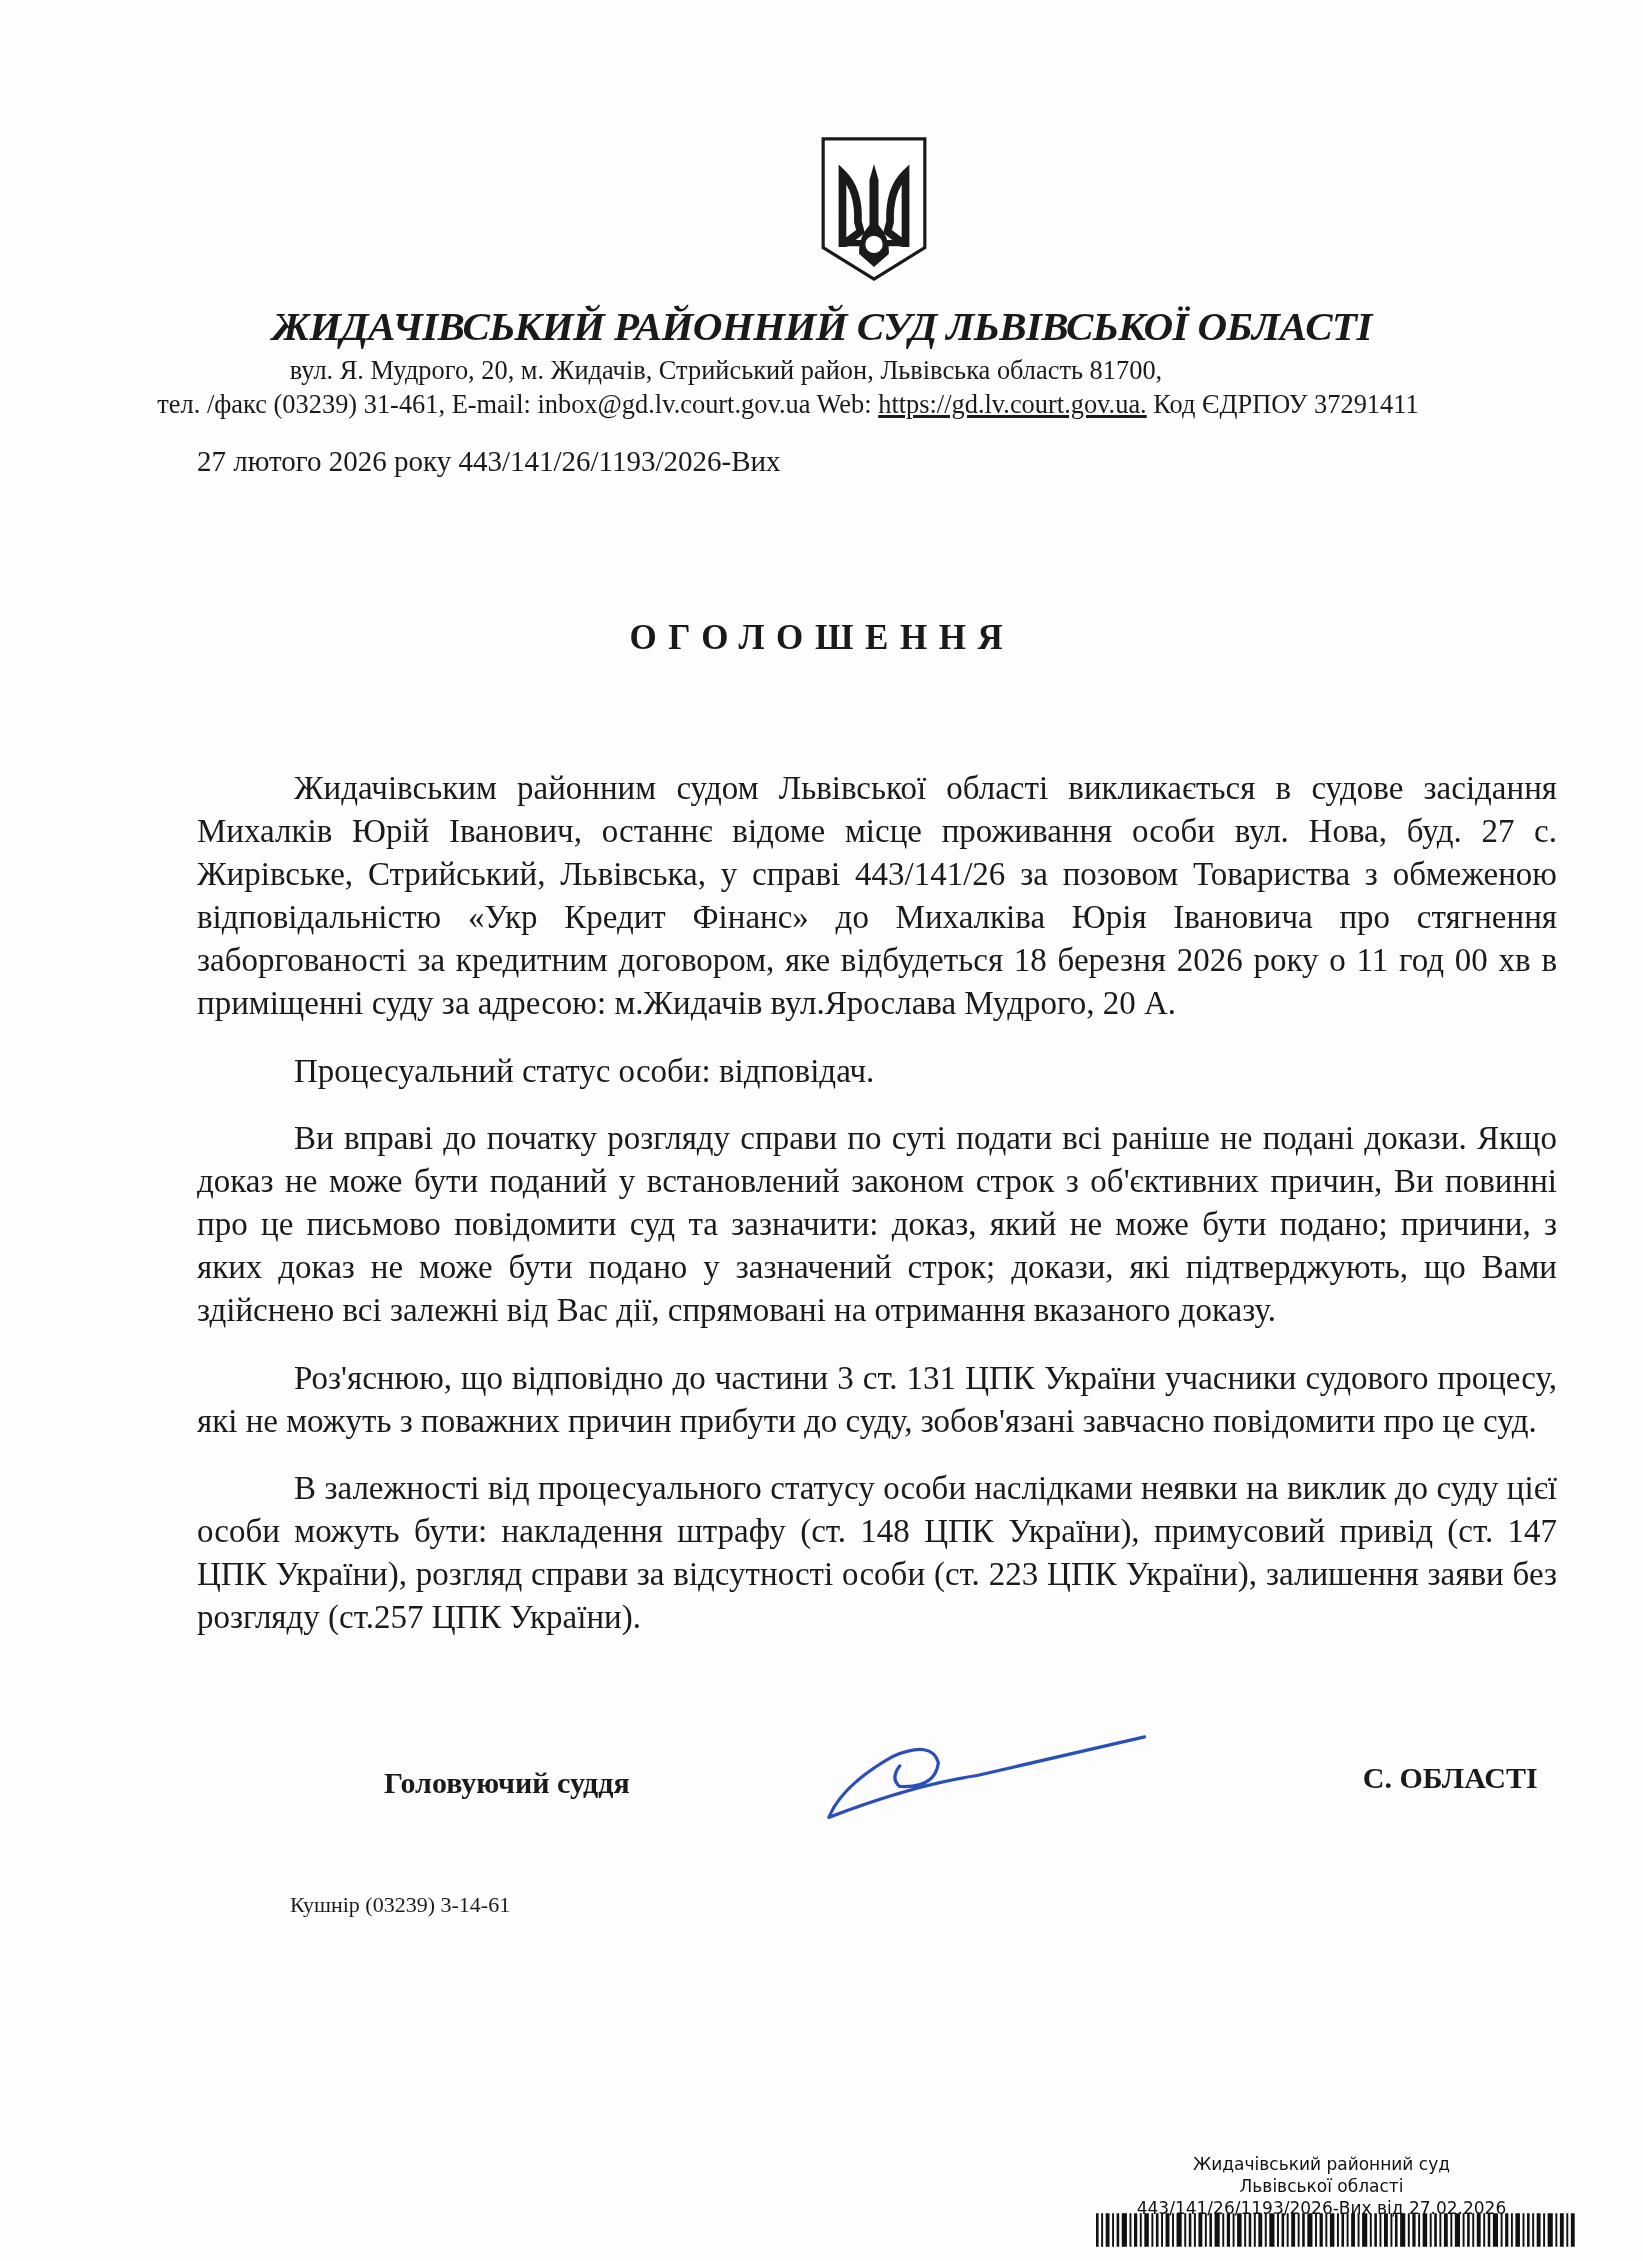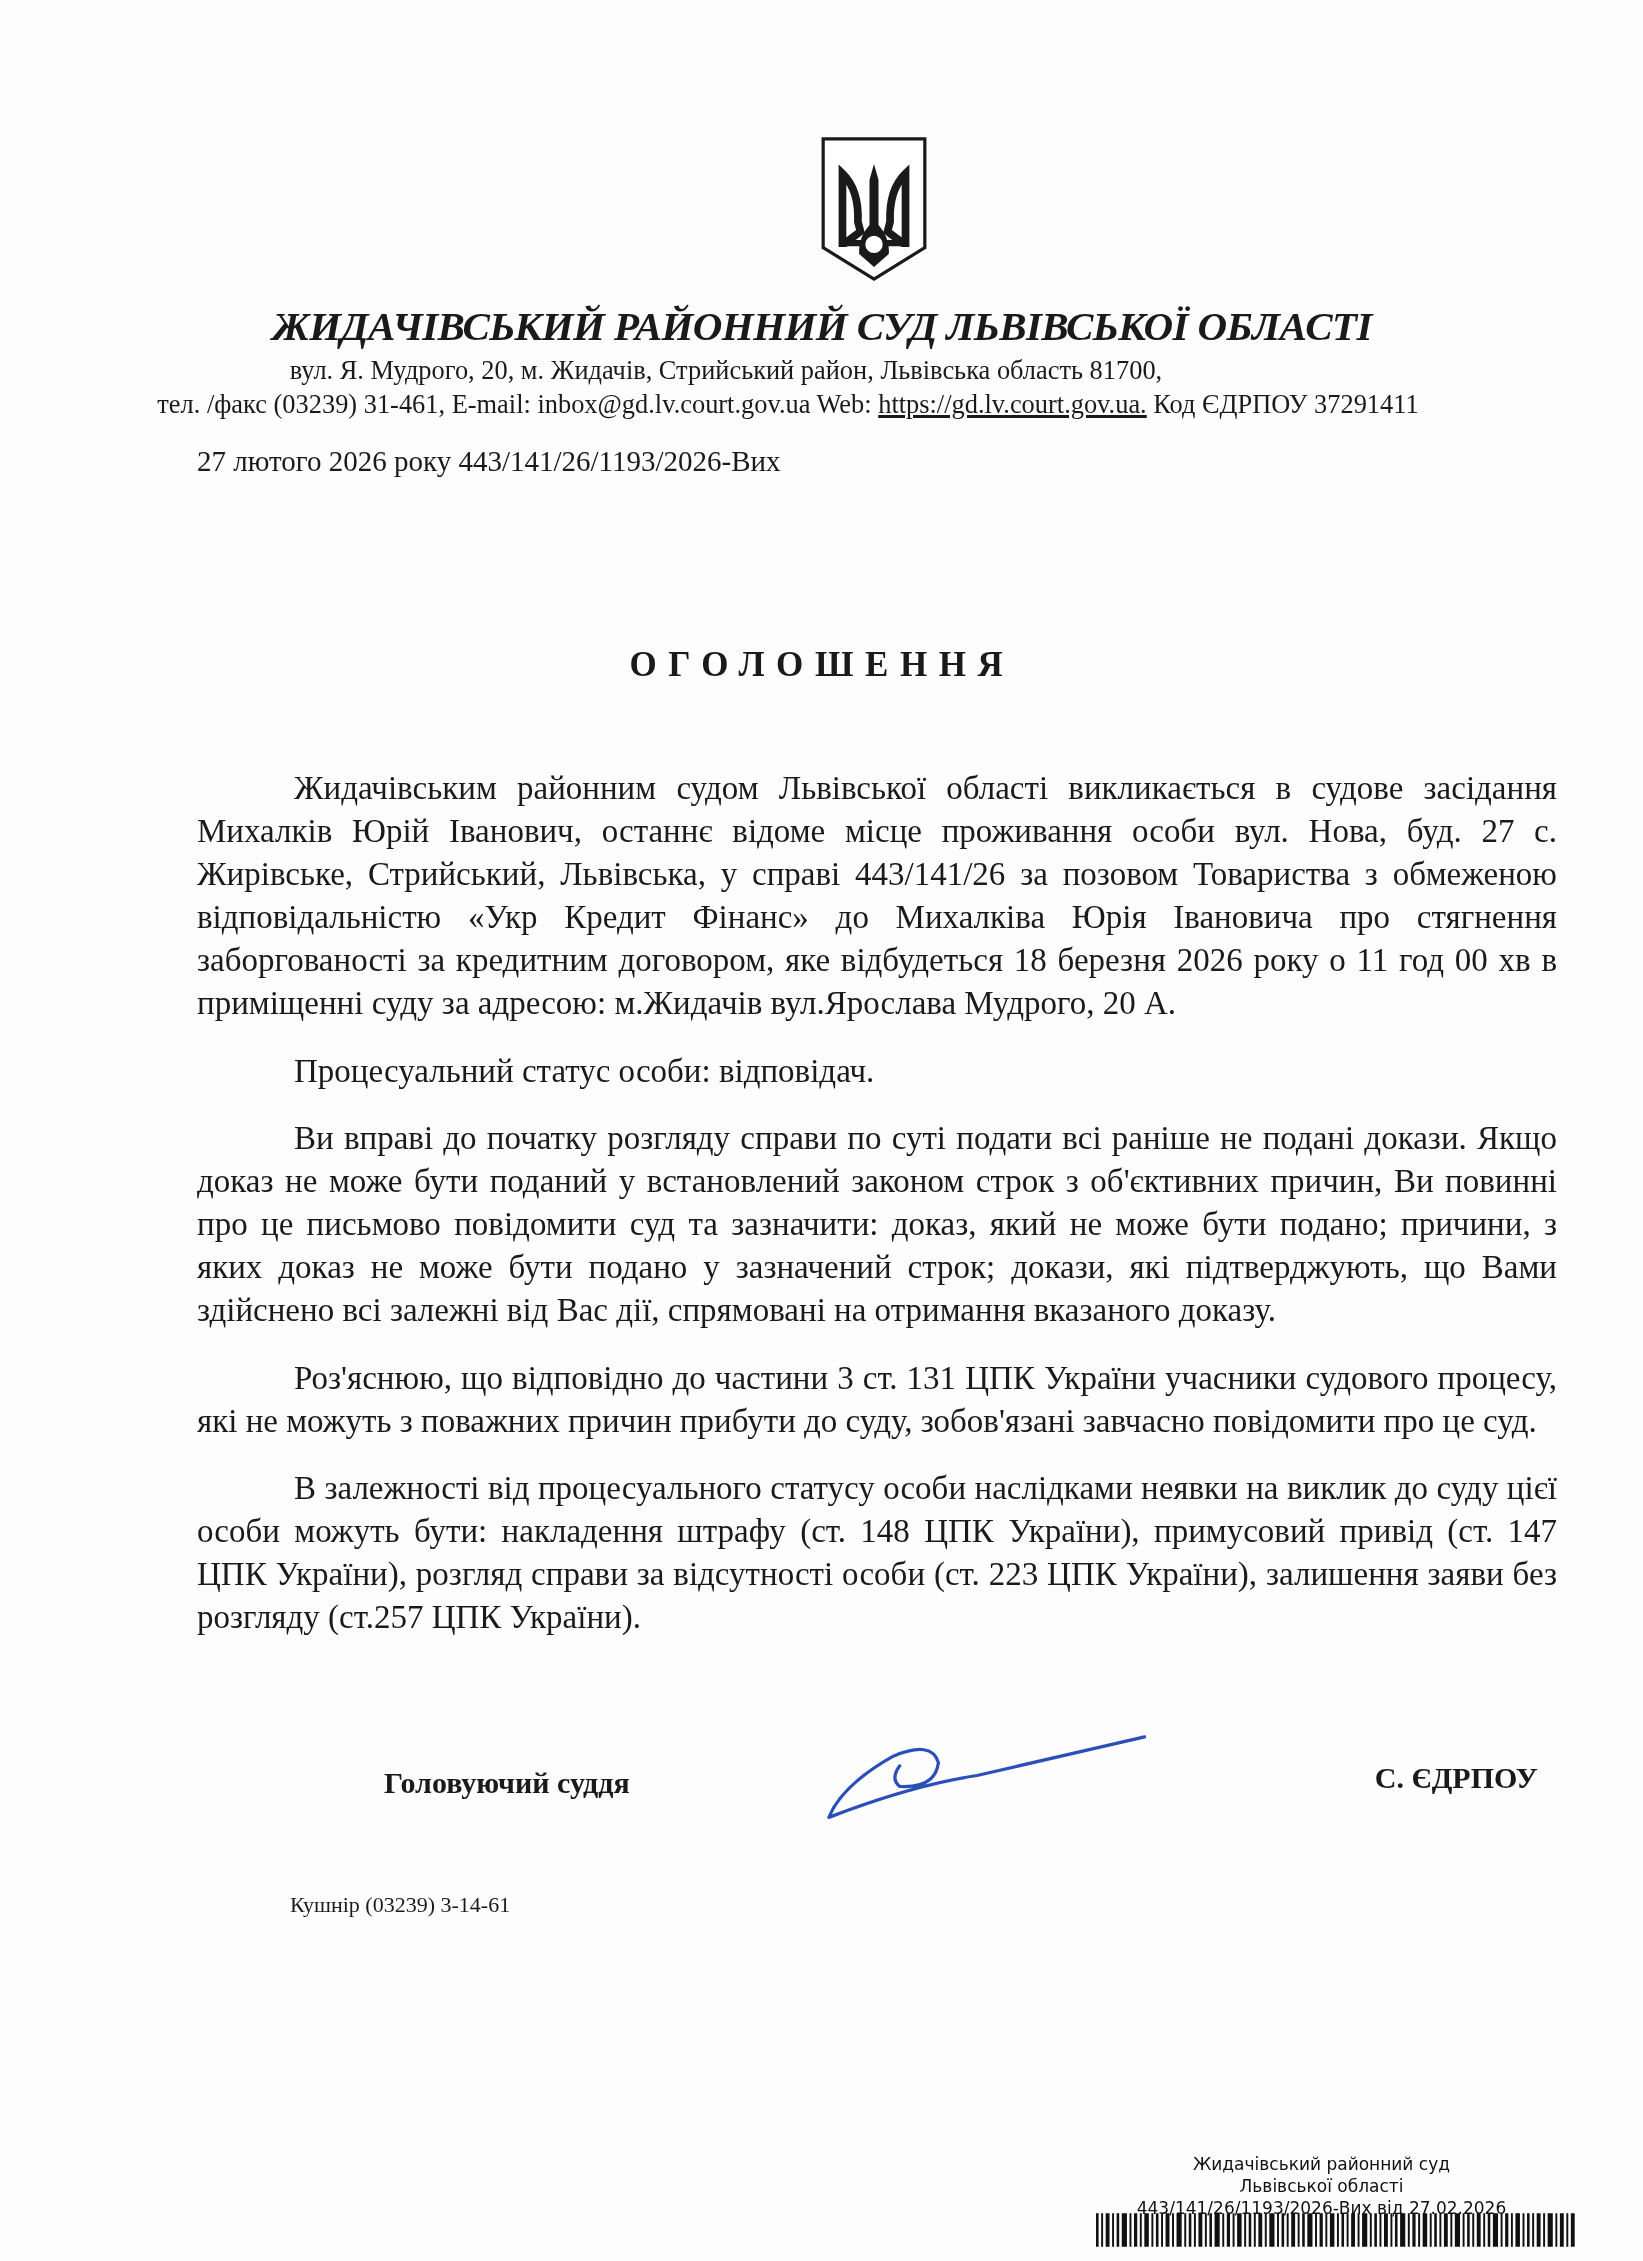--- a/index.html
+++ b/index.html
@@ -6,21 +6,21 @@
   body { width:1644px; height:2261px; position:relative; overflow:hidden;
          font-family:"Liberation Serif", serif; color:#1a1a1a; background:#fdfdfd; }
   .abs { position:absolute; }
   .emblem { left:819px; top:135px; width:110px; height:148px; }
   .court-title { left:0; width:1644px; top:302px; text-align:center; font-weight:bold;
                  font-size:41px; letter-spacing:-0.6px;font-style:italic; }
   .addr1 { left:0; width:1452px; top:355px; text-align:center; font-size:26.4px; }
   .addr2 { left:0; width:1576px; top:389px; text-align:center; font-size:26.4px; white-space:nowrap; }
   .addr2 .web-link { text-decoration:underline; text-decoration-thickness:2.6px; color:#1a1a1a; }
   .outgoing { left:197px; top:445px; font-size:29px; }
-  .heading { left:0; width:1644px; top:645px; text-align:center; font-weight:bold;
+  .heading { left:0; width:1644px; top:618px; text-align:center; font-weight:bold;
              font-size:35px; letter-spacing:11.6px; }
   .body-text { left:197px; width:1360px; top:767px; font-size:33px; line-height:43px; }
   .body-text p { margin:0 0 24.5px 0; text-align:justify; text-indent:97px; }
   .sig-row { left:197px; width:1360px; top:1766px; height:77px; }
   .sig-title { position:absolute; left:187px; top:0; font-weight:bold; font-size:30px; }
   .sig-name { position:absolute; right:19.3px; top:-5.2px; font-weight:bold; font-size:30px; }
   .signature { position:absolute; left:619px; top:-39px; width:335px; height:97px; }
   .executor { left:290px; top:1892px; font-size:22px; }
   .stamp { left:1096px; top:2153px; width:451px; text-align:center;
            font-family:"DejaVu Sans", sans-serif; font-size:17px; line-height:22px; color:#111; }
@@ -58,21 +58,21 @@
   <p>В залежності від процесуального статусу особи наслідками неявки на виклик до суду цієї особи можуть бути: накладення штрафу (ст. 148 ЦПК України), примусовий привід (ст. 147 ЦПК України), розгляд справи за відсутності особи (ст. 223 ЦПК України), залишення заяви без розгляду (ст.257 ЦПК України).</p>
 </div>
 
 <div class="abs sig-row">
   <div class="sig-title">Головуючий суддя</div>
   <div class="signature">
     <svg width="335" height="97" viewBox="0 0 520 150">
       <path d="M20 140 Q40 90 120 45 Q180 20 190 55 Q185 95 130 92 Q115 80 130 60 M20 140 Q150 90 250 75 Q380 45 510 15" fill="none" stroke="#2b4fb8" stroke-width="5" stroke-linecap="round"></path>
     </svg>
   </div>
-  <div class="sig-name">С. ЄДРПОУ</div>
+  <div class="sig-name">С. ОБЛАСТІ</div>
 </div>
 
 <div class="abs executor">Кушнір  (03239) 3-14-61</div>
 
 <div class="abs stamp">
   <div>Жидачівський районний суд</div>
   <div>Львівської області</div>
   <div>443/141/26/1193/2026-Вих від 27.02.2026</div>
 </div>
 

